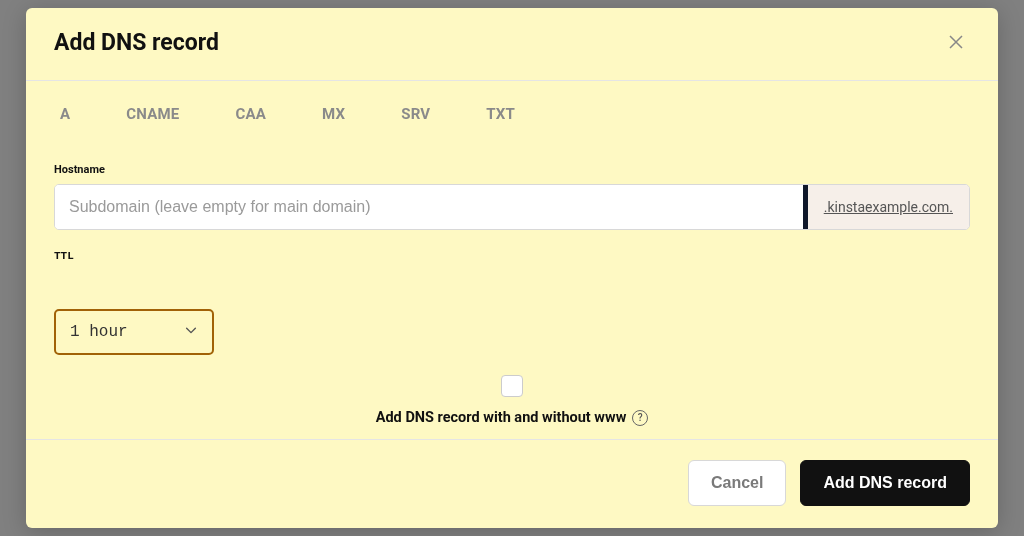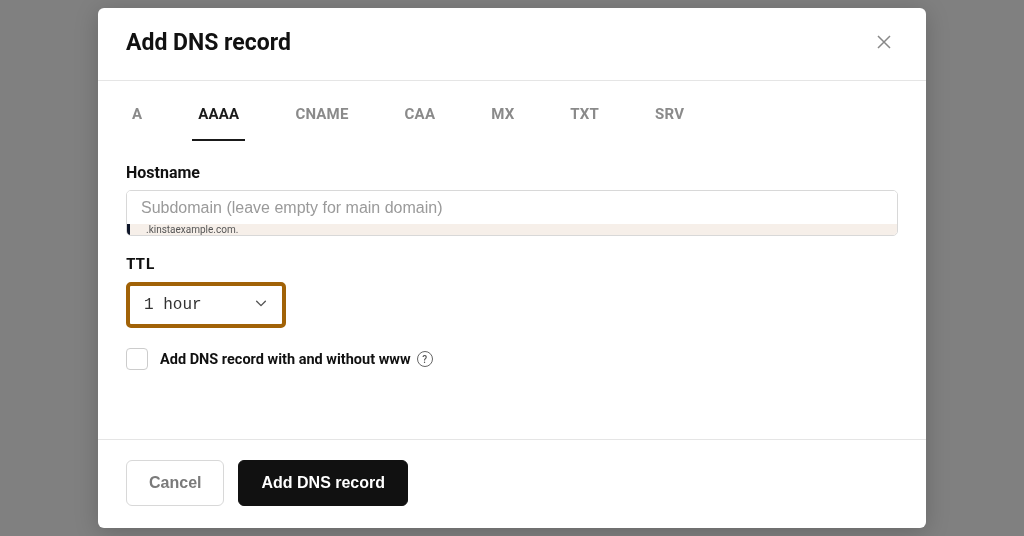--- a/index.html
+++ b/index.html
@@ -1,44 +1,44 @@
 <!DOCTYPE html>
 <html><head>
 <meta charset="utf-8">
 <style>
   * { box-sizing: border-box; margin: 0; padding: 0; }
   html, body { width: 1024px; height: 536px; font-family: -apple-system, BlinkMacSystemFont, "Segoe UI", Roboto, sans-serif; background: #808080; overflow: hidden; }
   .backdrop { width: 1024px; height: 536px; background: #808080; display: flex; align-items: center; justify-content: center; }
-  .modal { width: 828px; height: 520px; background: #ffffff; border-radius: 6px; display: flex; flex-direction: column; box-shadow: 0 4px 24px rgba(0,0,0,0.2); }
+  .modal { width: 972px; height: 520px; background: #fef9c3; border-radius: 6px; display: flex; flex-direction: column; box-shadow: 0 4px 24px rgba(0,0,0,0.2); }
   .modal-header { display:flex; align-items:center; justify-content: space-between; padding: 20px 28px 24px 28px; }
   .modal-title { font-size: 23px; font-weight: 700; color: #111; }
   .close-btn { width:28px; height:28px; display:flex; align-items:center; justify-content:center; background:none; border:none; cursor:pointer; color:#888; }
   .close-btn svg { width:16px; height:16px; stroke:#888; stroke-width:1.5; }
   .divider { height:1px; background:#e5e5e5; width:100%; }
   .tabs { display:flex; gap: 44px; padding: 0 28px; margin-top: 6px; }
   .tab { padding: 18px 6px 16px 6px; font-size: 15px; font-weight: 700; color: #8a8a8a; cursor:pointer; border-bottom: 2px solid transparent; letter-spacing: .2px; }
   .tab.active { color: #1a1a1a; border-bottom: 2px solid #1a1a1a; }
   .body { padding: 22px 28px 0 28px; flex:1; }
   .field-row { display:flex; gap: 18px; margin-bottom: 20px; }
   .field { display:flex; flex-direction:column; gap: 8px; }
   .field.full { flex: 1; }
   .field.ttl { width: 160px; font-family: Liberation Mono, monospace; }
-  .label { font-size: 16px; font-weight: 700; color:#111; }
-  .input-wrap { display:flex; border:1px solid #d8d8d8; border-radius: 5px; overflow:hidden; height: 46px; background:#fff;flex-direction:column; }
+  .label { font-size: 11px; font-weight: 700; color:#111; }
+  .input-wrap { display:flex; border:1px solid #d8d8d8; border-radius: 5px; overflow:hidden; height: 46px; background:#fff; }
   .text-input { flex:1; border:none; outline:none; padding: 0 14px; font-size: 16px; color:#333; background:#fff; }
   .text-input::placeholder { color:#9a9a9a; }
-  .suffix { background:#f6efe9; border-left:3px solid #0f172a; display:flex; align-items:center; padding: 0 16px; font-size:10px; color:#555; white-space:nowrap; }
-  .select-wrap { position:relative; border:4px solid #a16207; border-radius:5px; height:46px; display:flex; align-items:center; padding: 0 14px; cursor:pointer; }
+  .suffix { background:#f6efe9; border-left:5px solid #0f172a; display:flex; align-items:center; padding: 0 16px; font-size:14px; color:#555; white-space:nowrap;text-decoration:underline; }
+  .select-wrap { position:relative; border:2px solid #a16207; border-radius:5px; height:46px; display:flex; align-items:center; padding: 0 14px; cursor:pointer;margin-top:39px; }
   .select-value { font-size:16px; color:#333; flex:1; }
   .chev { color:#555; }
-  .checkbox-row { display:flex; align-items:center; gap: 12px; margin-top: 16px; }
+  .checkbox-row { display:flex; align-items:center; gap: 12px; margin-top: 16px; flex-direction: column; }
   .checkbox { width:22px; height:22px; border:1px solid #ccc; border-radius:4px; background:#fff; cursor:pointer; }
   .checkbox-label { font-size:14.5px; font-weight:700; color:#111; display:flex; align-items:center; gap:6px; }
   .help-icon { display:inline-flex; width:16px; height:16px; border:1.3px solid #666; border-radius:50%; align-items:center; justify-content:center; font-size:10px; color:#555; font-weight:500; }
-  .footer { display:flex; justify-content:flex-start; gap: 14px; padding: 20px 28px 22px 28px; }
+  .footer { display:flex; justify-content:flex-end; gap: 14px; padding: 20px 28px 22px 28px; }
   .btn { height:46px; padding: 0 22px; border-radius:6px; font-size:16px; font-weight:600; cursor:pointer; display:flex; align-items:center; justify-content:center; }
   .btn-secondary { background:#fff; border:1px solid #d8d8d8; color:#7a7a7a; }
   .btn-primary { background:#111; border:1px solid #111; color:#fff; }
 </style>
 </head>
 <body>
 
 <div class="backdrop">
   <div class="modal">
 
@@ -48,26 +48,25 @@
         <svg viewBox="0 0 16 16" fill="none">
             <path d="M2 2 L14 14 M14 2 L2 14"></path>
           </svg>
       </button>
     </div>
 
     <div class="divider"></div>
 
     <div class="tabs">
       <div class="tab">A</div>
-      <div class="tab active">AAAA</div>
       <div class="tab">CNAME</div>
       <div class="tab">CAA</div>
       <div class="tab">MX</div>
+      <div class="tab">SRV</div>
       <div class="tab">TXT</div>
-      <div class="tab">SRV</div>
     </div>
 
     <div class="body">
 
       <div class="field-row">
         <div class="field full">
           <label class="label">Hostname</label>
           <div class="input-wrap">
             <input class="text-input" type="text" placeholder="Subdomain (leave empty for main domain)" style="">
             <div class="suffix">.kinstaexample.com.</div>

